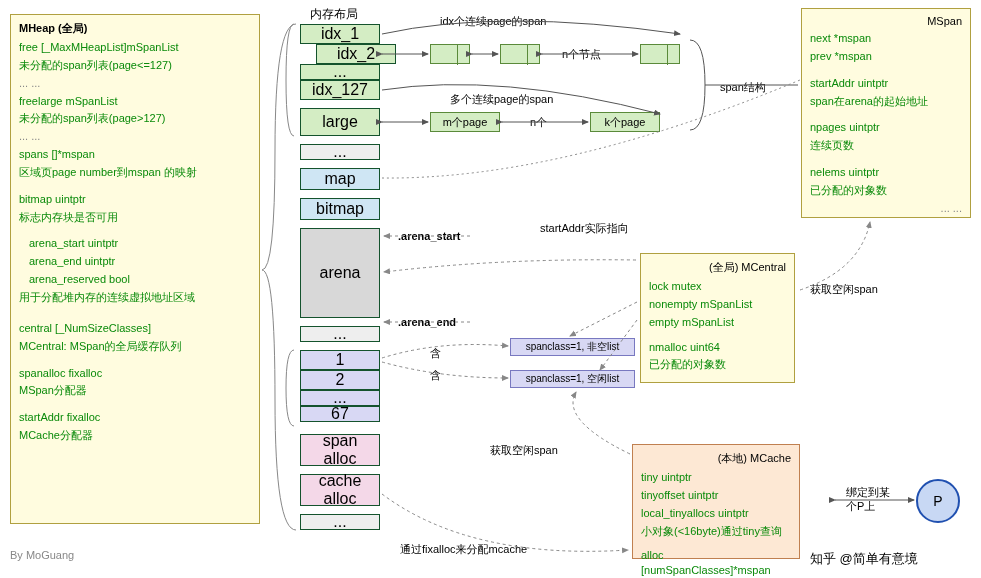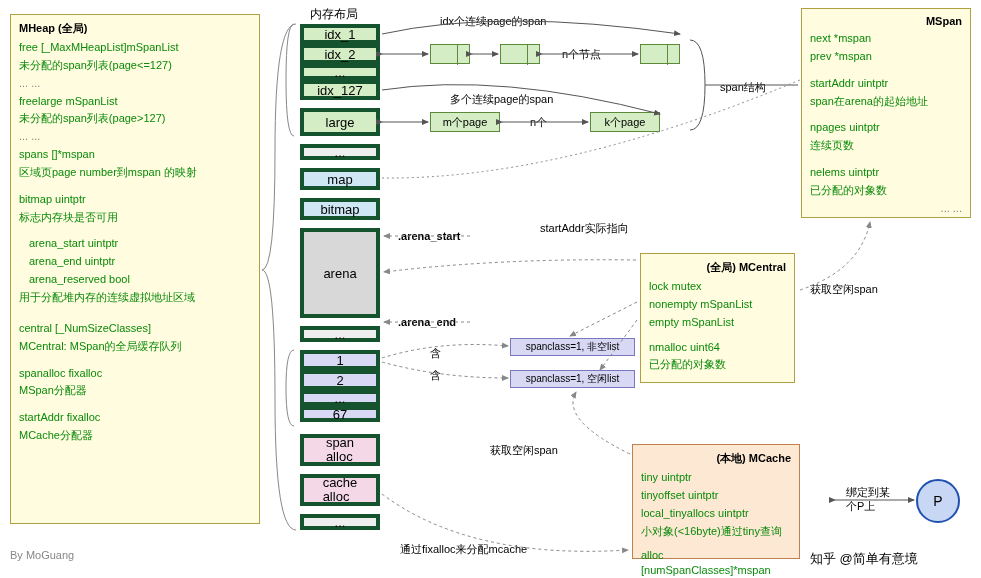--- a/index.html
+++ b/index.html
@@ -1,25 +1,25 @@
 <!DOCTYPE html>
 <html><head>
 <meta charset="utf-8">
 <style>
 *{box-sizing:border-box;margin:0;padding:0}
 body{font-family:Arial,"Microsoft YaHei",sans-serif;font-size:11px;background:#fff;width:981px;height:578px;position:relative;overflow:hidden}
 .box{position:absolute;border:1px solid #888;padding:6px 8px}
 .yellow{background:#fffcdf;border-color:#b0a040}
 .orange{background:#fde8d4;border-color:#c08050}
-.title-r{text-align:right;font-weight:bold;color:#000;margin-bottom:4px}
+.title-r{text-align:right;font-weight:normal;color:#000;margin-bottom:4px}
 .title-l{font-weight:bold;color:#000;margin-bottom:4px}
 .g{color:#0a8a0a}
 .gray{color:#888}
 .sect{margin:3px 0;line-height:1.35}
-.cell{position:absolute;border:4px solid #14532d;text-align:left;font-size:13px;display:flex;align-items:center;justify-content:center}
+.cell{position:absolute;border:1px solid #14532d;text-align:center;font-size:16px;display:flex;align-items:center;justify-content:center}
 .hdr{position:absolute;font-size:12px}
 .lbl{position:absolute;font-size:11px;color:#000}
 .arrow-lbl{position:absolute;font-size:11px}
 .node{position:absolute;border:1px solid #5a8a3a;background:#d4edc4;height:20px}
 .divv{position:absolute;border-left:1px solid #5a8a3a;height:20px;top:0}
 .spanlist{position:absolute;border:1px solid #7878c0;background:#d8d8f4;font-size:10px;display:flex;align-items:center;justify-content:center;height:18px}
 .circle{position:absolute;border:2px solid #2050b0;background:#c8d8f4;border-radius:50%;display:flex;align-items:center;justify-content:center;font-size:14px}
 .wm{position:absolute;color:#000000;font-size:13px}
 .byline{position:absolute;color:#888;font-size:11px}
 svg{position:absolute;top:0;left:0;pointer-events:none}
@@ -89,21 +89,21 @@
   <div class="sect g">local_tinyallocs uintptr</div>
   <div class="sect g">小对象(&lt;16byte)通过tiny查询</div>
   <div style="height:4px"></div>
   <div class="sect g">alloc [numSpanClasses]*mspan</div>
   <div class="sect g">每数组元素包含特定大小span</div>
 </div>
 
 <div class="hdr" style="left:310px;top:6px;font-weight:normal">内存布局</div>
 
 <div class="cell" style="left:300px;top:24px;width:80px;height:20px;background:#d4edc4">idx_1</div>
-<div class="cell" style="left:300px;top:44px;width:80px;height:20px;background:#d4edc4">idx_2</div>
+<div class="cell" style="left:316px;top:44px;width:80px;height:20px;background:#d4edc4">idx_2</div>
 <div class="cell" style="left:300px;top:64px;width:80px;height:16px;background:#d4edc4">...</div>
 <div class="cell" style="left:300px;top:80px;width:80px;height:20px;background:#d4edc4">idx_127</div>
 <div class="cell" style="left:300px;top:108px;width:80px;height:28px;background:#d4edc4">large</div>
 <div class="cell" style="left:300px;top:144px;width:80px;height:16px;background:#eee">...</div>
 <div class="cell" style="left:300px;top:168px;width:80px;height:22px;background:#cfe6f4">map</div>
 <div class="cell" style="left:300px;top:198px;width:80px;height:22px;background:#cfe6f4">bitmap</div>
 <div class="cell" style="left:300px;top:228px;width:80px;height:90px;background:#d8d8d8">arena</div>
 <div class="cell" style="left:300px;top:326px;width:80px;height:16px;background:#eee">...</div>
 <div class="cell" style="left:300px;top:350px;width:80px;height:20px;background:#d8d8f4">1</div>
 <div class="cell" style="left:300px;top:370px;width:80px;height:20px;background:#d8d8f4">2</div>

